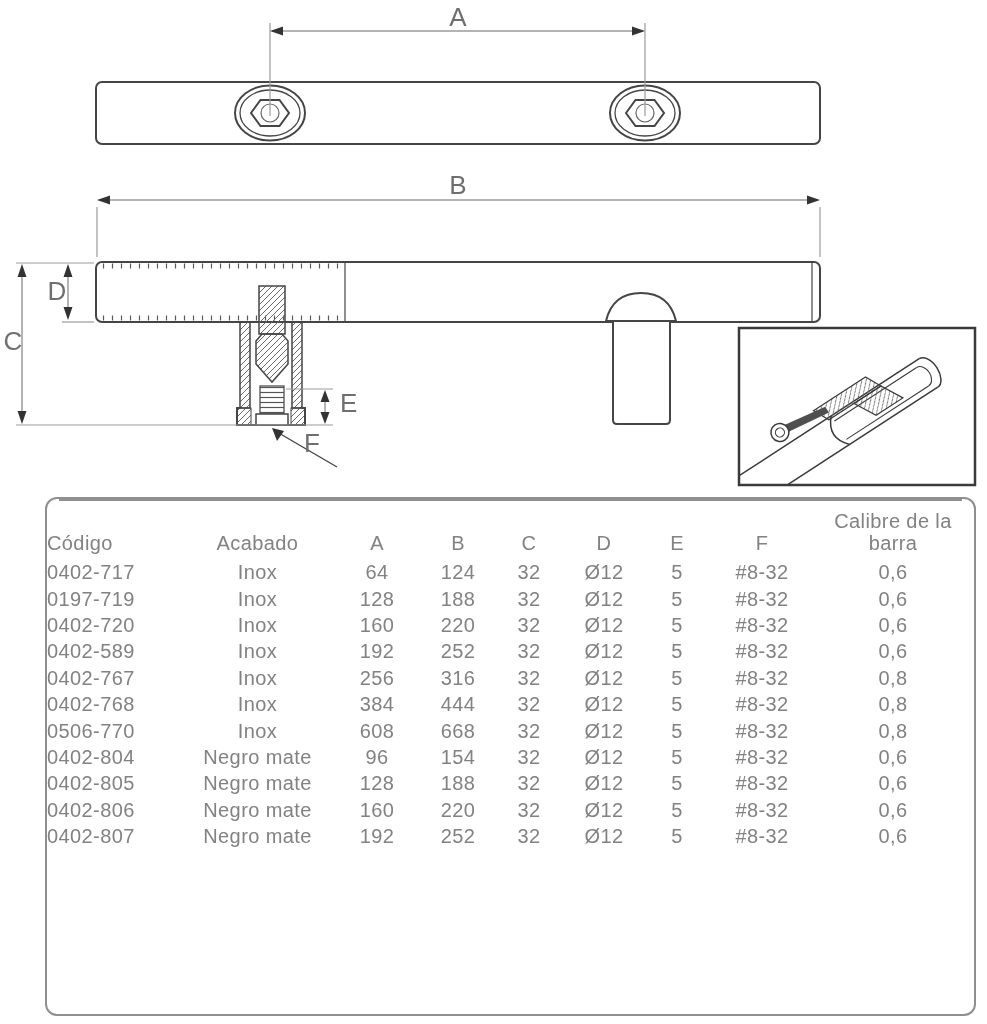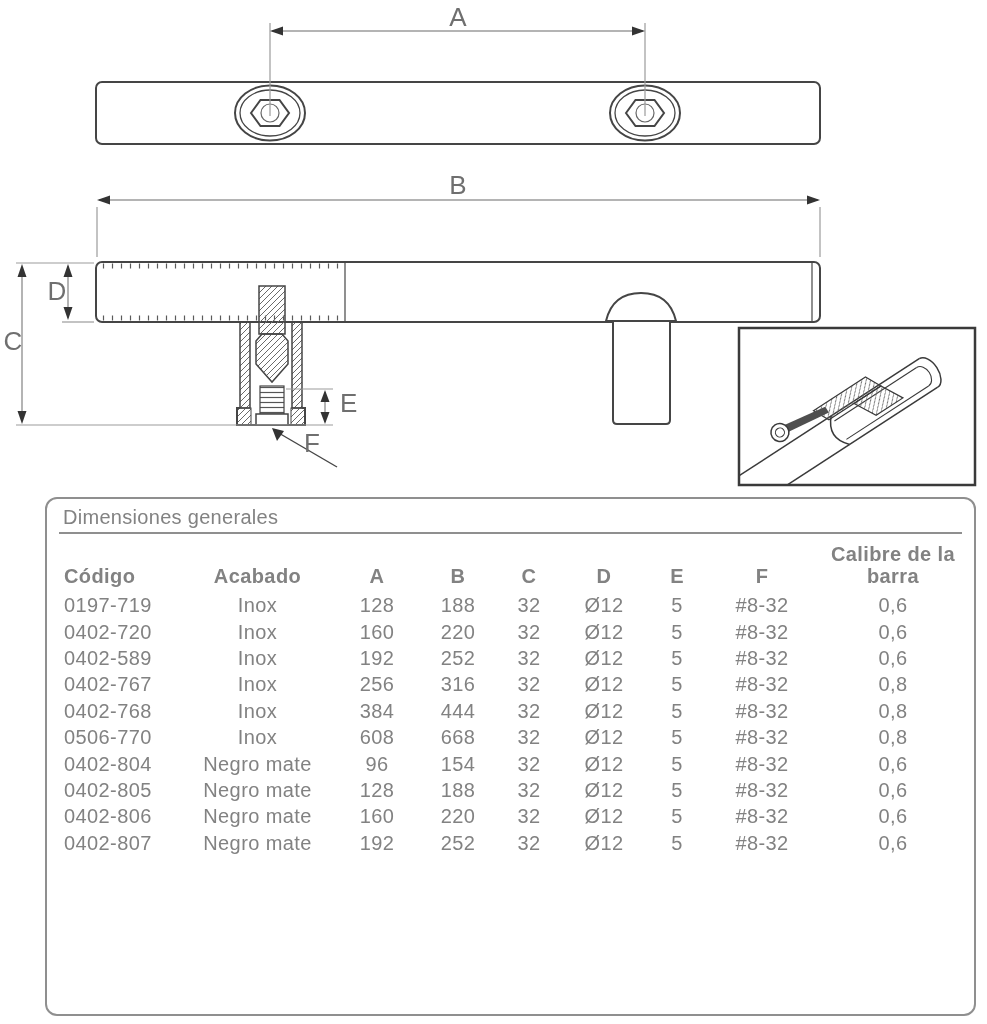--- a/index.html
+++ b/index.html
@@ -12,26 +12,26 @@
   #drawing{position:absolute;left:0;top:0;}
 
   
   .panel{position:absolute;left:45px;top:497px;width:931px;height:519px;
          border:2px solid #8f8f8f;border-radius:12px;box-sizing:border-box;
          color:#828282;background:#fff;}
   .panel-title{padding:7px 16px 3px 16px;font-size:20px;letter-spacing:.3px;}
   .panel-sep{height:0;border:none;border-top:2px solid #8f8f8f;margin:0 12px;}
   table.dims{width:100%;border-collapse:collapse;table-layout:fixed;
              font-size:20px;letter-spacing:.4px;color:#828282;margin-top:4px;}
-  table.dims th{font-weight:700;text-align:center;vertical-align:bottom;
+  table.dims th{font-weight:400;text-align:center;vertical-align:bottom;
                 padding:6px 0 5px 0;line-height:1.08;}
   table.dims td{text-align:center;height:26.4px;padding:0;line-height:26.4px;
                 white-space:nowrap;overflow:hidden;}
   table.dims th:first-child, table.dims td:first-child{
-                text-align:left;padding-left:17px;}
+                text-align:left;padding-left:0;}
 </style>
 </head>
 <body>
 
 <div class="stage">
 
   <svg id="drawing" width="987" height="497" viewBox="0 0 987 497">
     <defs>
       <pattern id="hatch" width="6" height="6" patternUnits="userSpaceOnUse">
         <path d="M-1 7 L7 -1" stroke="#6a6a6a" stroke-width="1"></path>
@@ -159,21 +159,20 @@
 
           <polygon points="54,60 100,67 100,74 54,68" fill="#4f4f4f" stroke="none"></polygon>
           <circle cx="48" cy="64" r="9" fill="#fff" stroke-width="1.5"></circle>
           <circle cx="48" cy="64" r="4.5" stroke-width="1.1"></circle>
         </g>
       </g>
     </g>
   </svg>
 
   <div class="panel">
-    <div class="panel-title">Dimensiones generales</div>
     <hr class="panel-sep">
     <table class="dims">
       <colgroup>
         <col style="width:138px">
           <col style="width:145px">
           <col style="width:94px">
         <col style="width:68px">
           <col style="width:74px">
           <col style="width:76px">
         <col style="width:70px">
@@ -188,20 +187,31 @@
           <th>B</th>
           <th>C</th>
           <th>D</th>
           <th>E</th>
           <th>F</th>
           <th style="white-space:normal;">Calibre de la barra</th>
         </tr>
       </thead>
       <tbody>
           <tr>
+            <td>0402-717</td>
+            <td>Inox</td>
+            <td>64</td>
+            <td>124</td>
+            <td>32</td>
+            <td>Ø12</td>
+            <td>5</td>
+            <td>#8-32</td>
+            <td>0,6</td>
+          </tr>
+          <tr>
             <td>0197-719</td>
             <td>Inox</td>
             <td>128</td>
             <td>188</td>
             <td>32</td>
             <td>Ø12</td>
             <td>5</td>
             <td>#8-32</td>
             <td>0,6</td>
           </tr>

